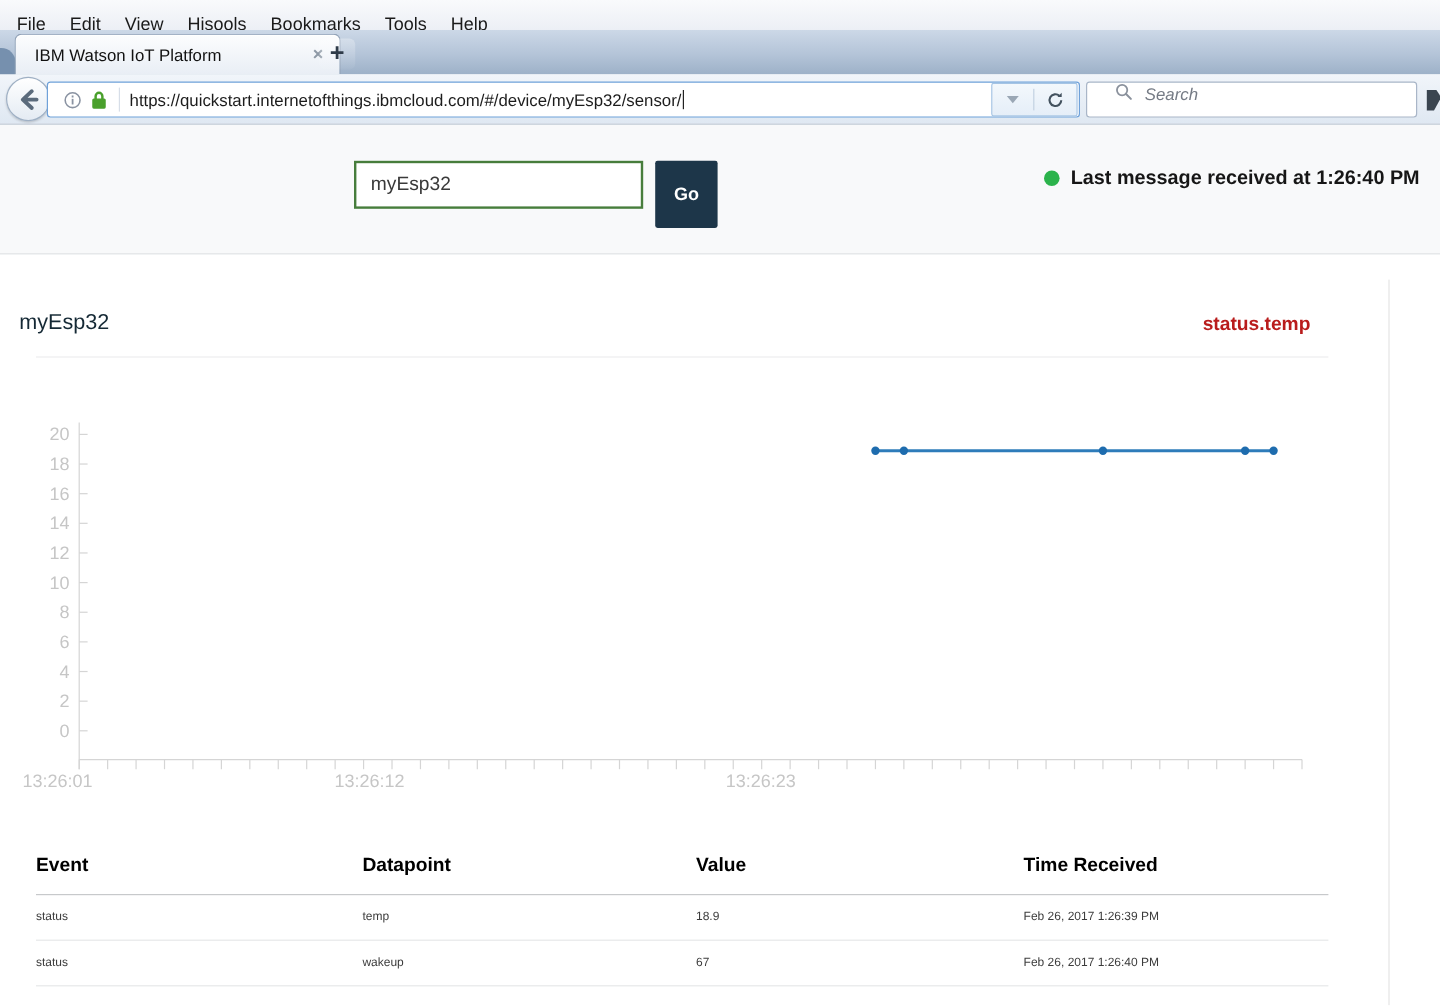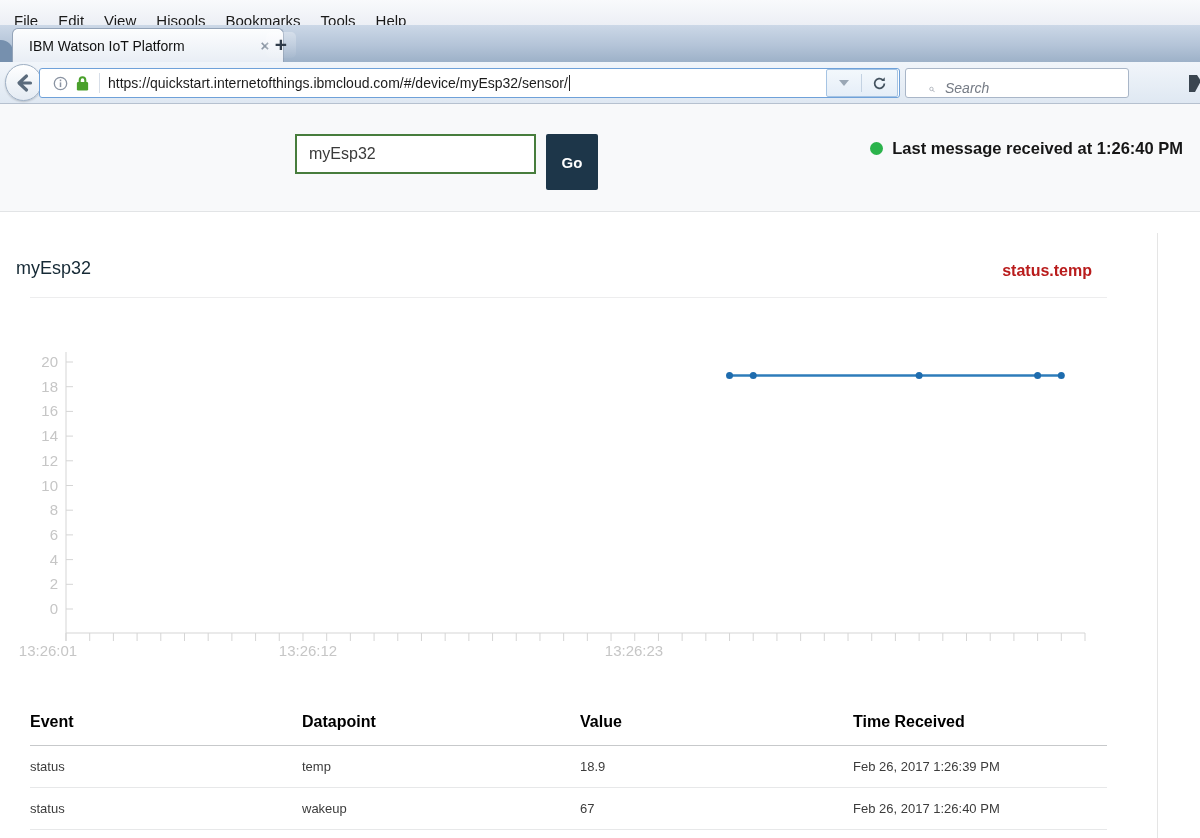--- a/index.html
+++ b/index.html
@@ -39,22 +39,22 @@
   .urlsep{width:1px;height:20px;background:#d7dee8;margin:0 8px 0 9px;}
   .url-text{font-size:14px;color:#1c1c1c;white-space:nowrap;overflow:hidden;}
   .caret{display:inline-block;width:1px;height:16px;background:#222;margin-left:1px;vertical-align:-3px;}
   .url-actions{margin-left:auto;margin-right:1px;width:70px;height:26px;display:flex;align-items:center;
     border:1px solid #a5c4e4;border-radius:2px;background:linear-gradient(#f3f8fc,#e5eef8);}
   .dd-zone{width:34px;display:flex;justify-content:center;}
   .dd-arrow{width:0;height:0;border-left:5px solid transparent;border-right:5px solid transparent;
     border-top:6px solid #9aa7b5;}
   .act-sep{width:1px;height:18px;background:#c3d2e2;}
   .reload-zone{width:34px;display:flex;justify-content:center;}
-  .searchbox{position:absolute;left:905px;top:68px;width:224px;height:30px;box-sizing:border-box;
-    background:#fff;border:1px solid #a9b6c8;border-radius:3px;display:flex;align-items:flex-end;
+  .searchbox{position:absolute;left:905px;top:68px;width:276px;height:30px;box-sizing:border-box;
+    background:#fff;border:1px solid #a9b6c8;border-radius:3px;display:flex;align-items:flex-start;
     padding-left:23px;gap:8px;}
   .searchbox input{border:none;outline:none;flex:1;font-size:14px;font-family:"Liberation Sans",sans-serif;
     color:#333;background:transparent;}
   .searchbox input::placeholder{font-style:italic;color:#757b85;opacity:1;}
   .clip-icon{position:absolute;left:1187px;top:72px;width:13px;height:22px;overflow:hidden;}
 
   
   .page-header{position:absolute;left:0;top:104px;width:100%;height:108px;box-sizing:border-box;
     background:#f8f9fa;border-bottom:1px solid #e2e4e6;}
   .device-input{position:absolute;left:295px;top:30px;width:241px;height:40px;box-sizing:border-box;
@@ -73,21 +73,21 @@
   .card-divider{position:absolute;left:30px;top:297px;width:1077px;height:1px;background:#ededee;}
   .chart{position:absolute;left:0;top:340px;width:1200px;height:330px;}
   .chart svg text{font-family:"Liberation Sans",sans-serif;}
   .right-border{position:absolute;left:1157px;top:233px;width:1px;height:605px;background:#e5e5e5;}
 
   
   .datatable{position:absolute;left:30px;top:703px;width:1077px;}
   .thead{display:grid;grid-template-columns:272px 278px 273px 254px;
     font-size:16px;font-weight:bold;color:#000000;padding:10px 0 14px;border-bottom:1px solid #c7c9cb;}
   .trow{display:grid;grid-template-columns:272px 278px 273px 254px;
-    font-size:13px;color:#3c3c3c;padding:13px 0;border-bottom:1px solid #e7e8e9;}
+    font-size:10px;color:#3c3c3c;padding:13px 0;border-bottom:1px solid #e7e8e9;}
 </style>
 </head>
 <body>
 
 <div class="screen">
 
   <div class="menubar" id="menubar">
       <span class="menu-item"><span></span><span class="accel">F</span><span>ile</span></span>
       <span class="menu-item"><span></span><span class="accel">E</span><span>dit</span></span>
       <span class="menu-item"><span></span><span class="accel">V</span><span>iew</span></span>

